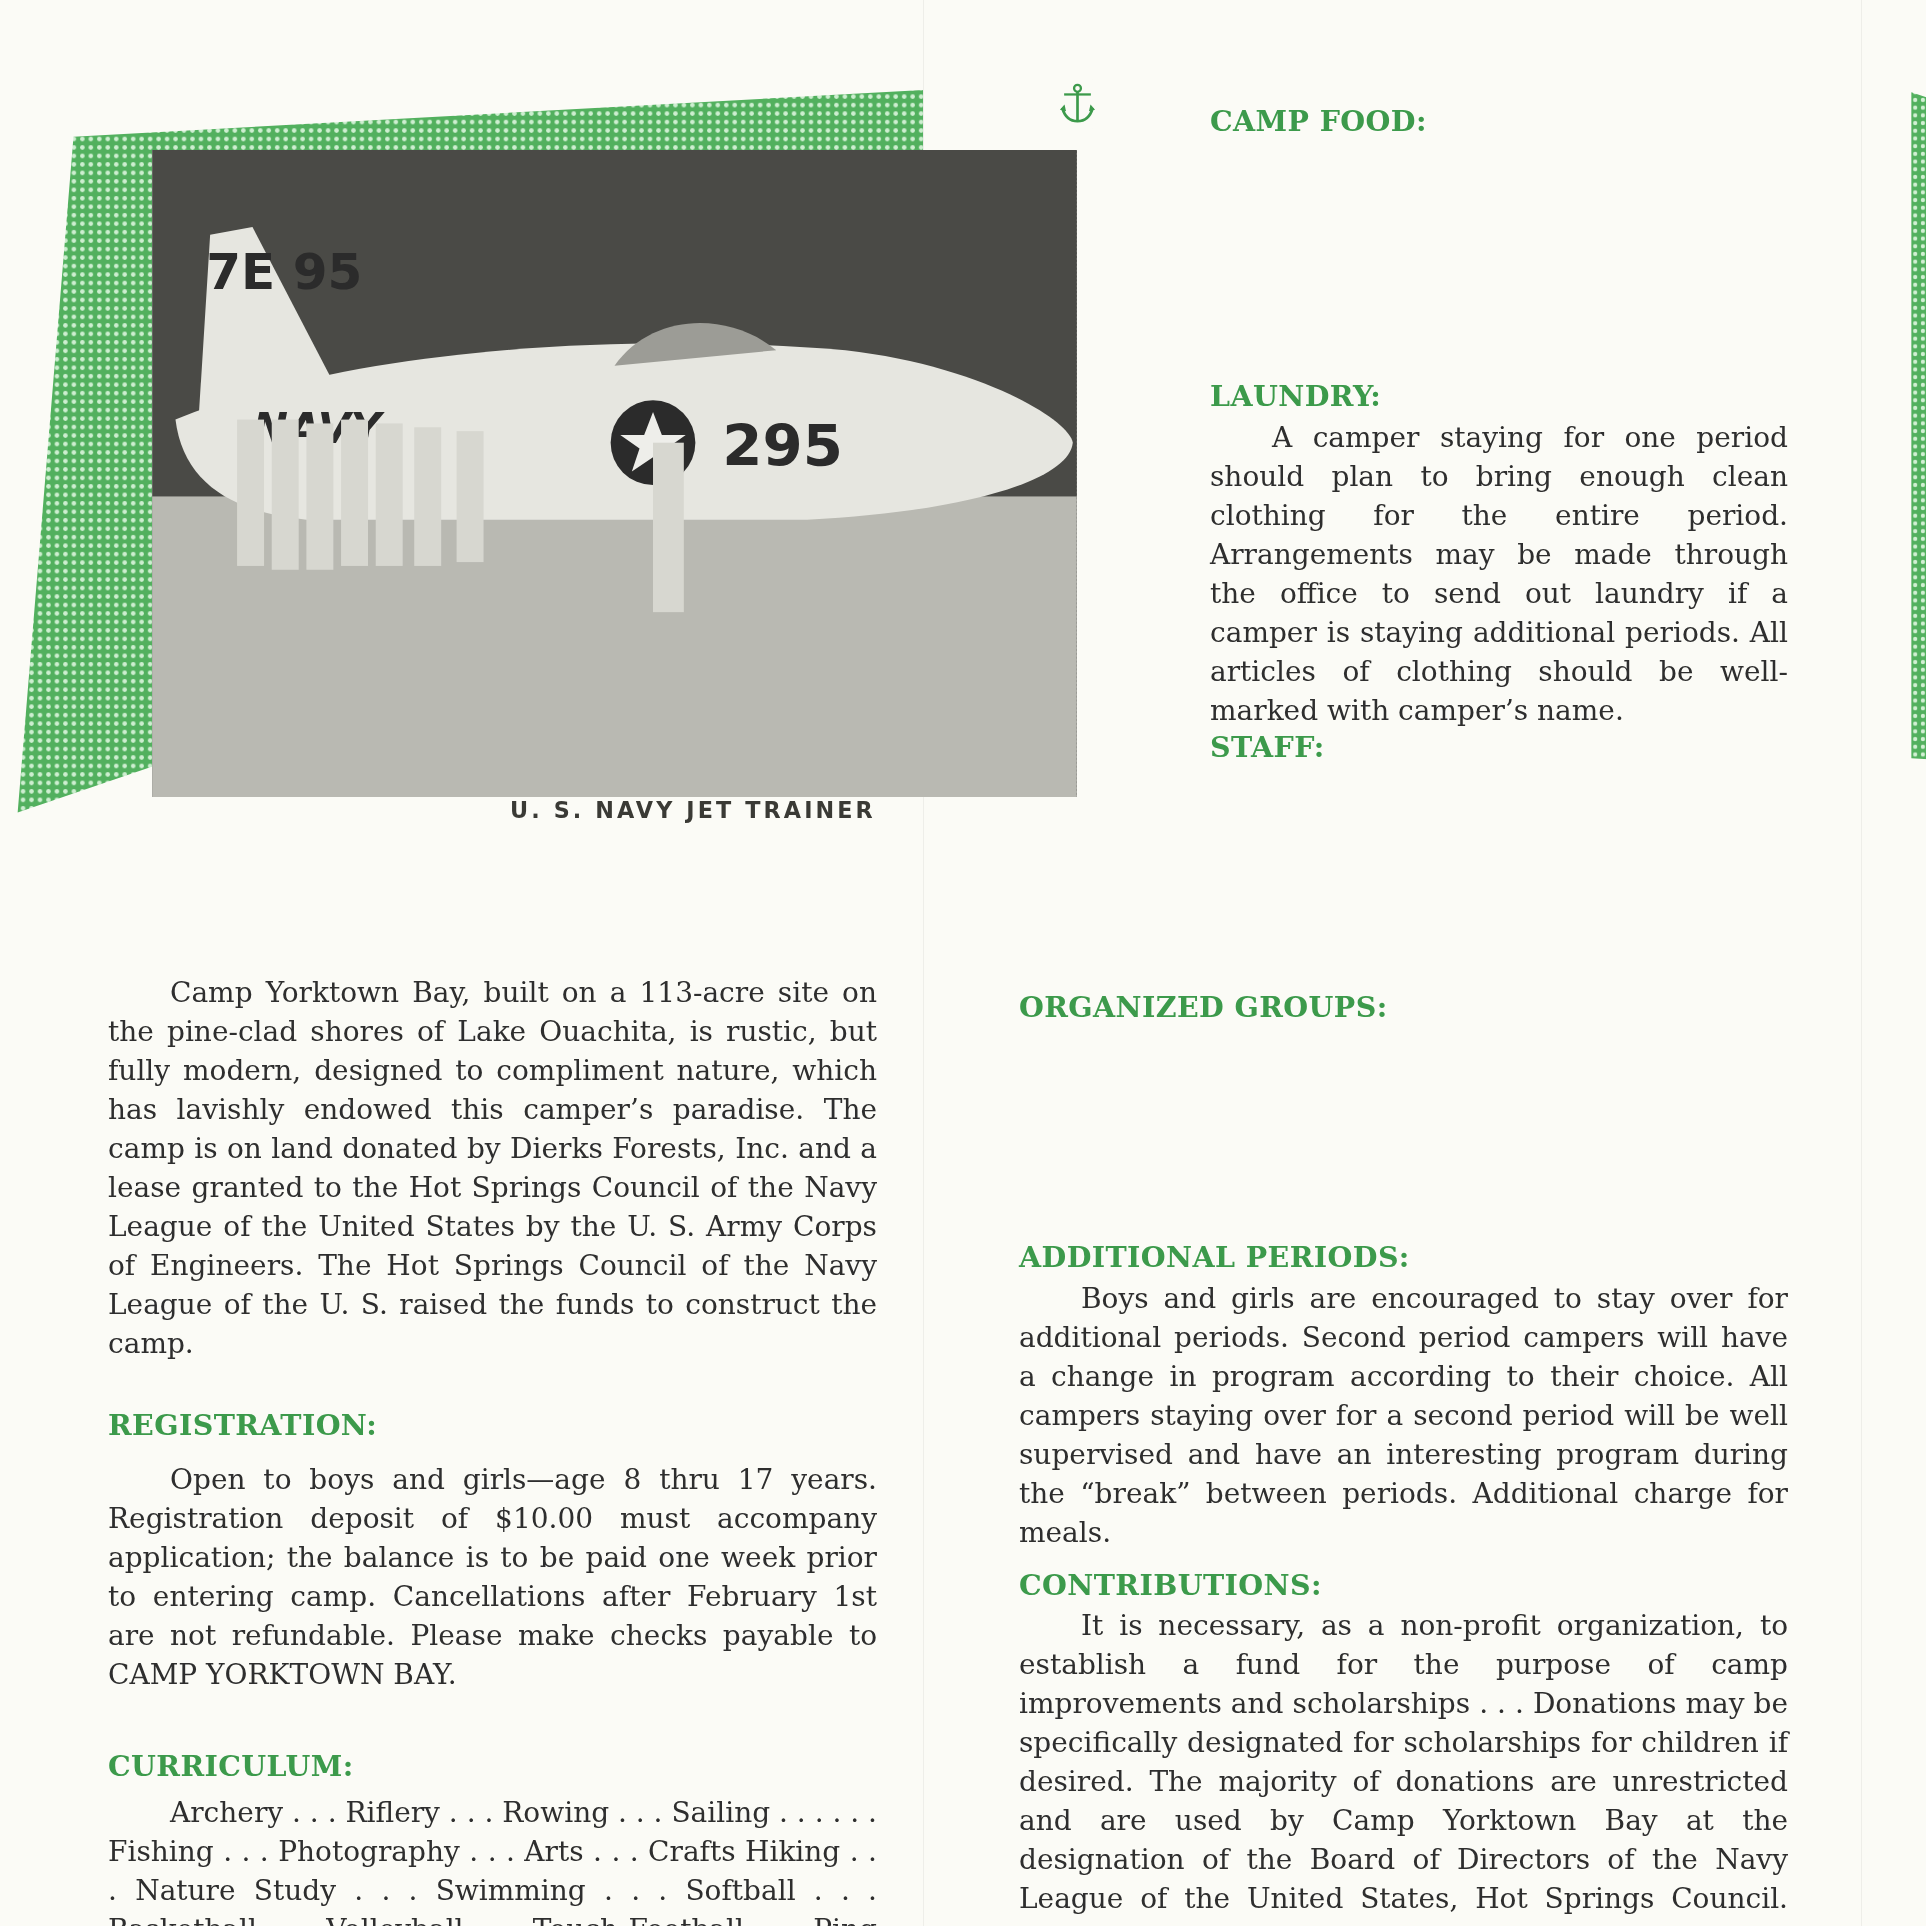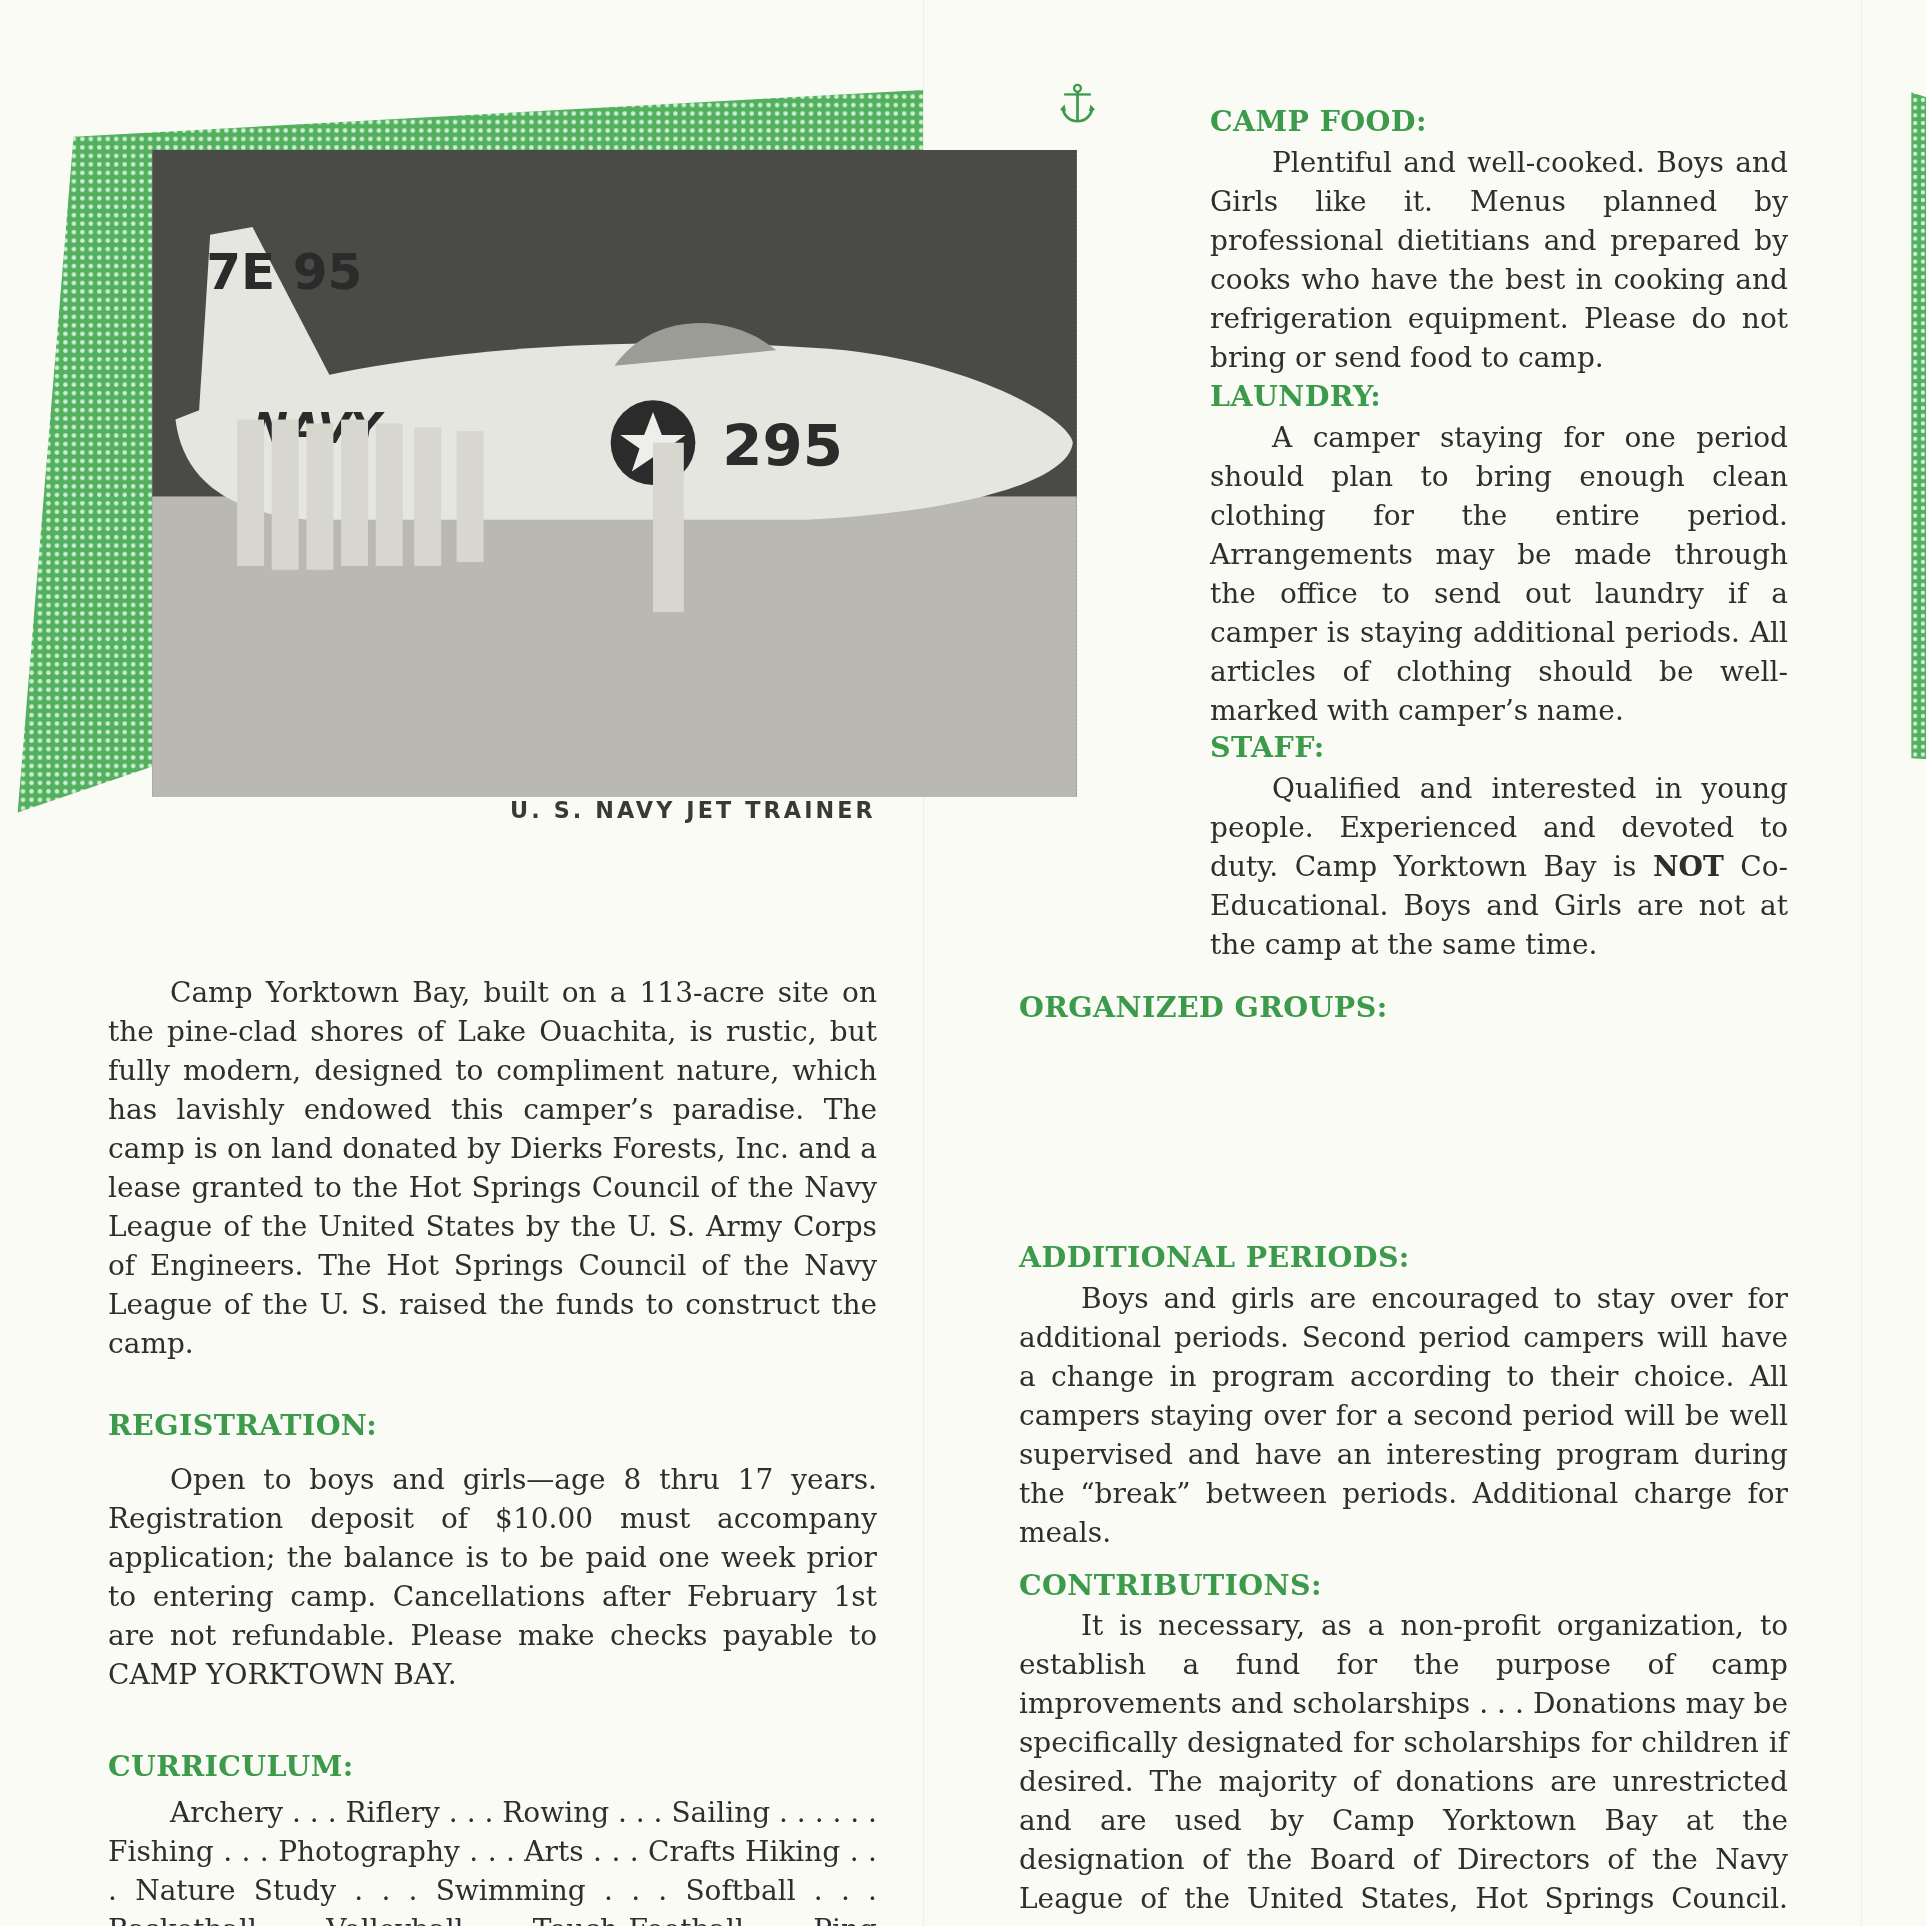--- a/index.html
+++ b/index.html
@@ -98,27 +98,25 @@
 
   <h2 class="heading" style="left:108px;top:1408px;">REGISTRATION:</h2>
   <p class="body-text" style="left:108px;top:1460px;width:769px;">Open to boys and girls—age 8 thru 17 years. Registration deposit of $10.00 must accompany application; the balance is to be paid one week prior to entering camp. Cancellations after February 1st are not refundable.  Please make checks payable to CAMP YORKTOWN BAY.</p>
 
   <h2 class="heading" style="left:108px;top:1749px;">CURRICULUM:</h2>
   <p class="body-text" style="left:108px;top:1793px;width:769px;">Archery . . . Riflery . . . Rowing . . . Sailing . . . . . . Fishing . . . Photography . . . Arts . . . Crafts Hiking . . . Nature Study . . . Swimming . . . Softball . . . Basketball . . . Volleyball . . . Touch Football . . . Ping Pong . . . Shuffleboard . . . Horseshoes . . . Badminton . . . Cook-outs . . . Camp-outs and Movies.</p>
 </section>
 
 <section class="panel" style="left:923px;top:0;width:938px;height:2147px;">
   <h2 class="heading" style="left:287px;top:104px;text-align:center;">CAMP FOOD:</h2>
-  <p class="body-text" style="left:287px;top:143px;width:578px;">Plentiful and well-cooked. Boys and Girls like it. Menus planned by professional dietitians and prepared by cooks who have the best in cooking and refrigeration equipment. Please do not bring or send food to camp.</p>
 
   <h2 class="heading" style="left:287px;top:379px;">LAUNDRY:</h2>
   <p class="body-text" style="left:287px;top:418px;width:578px;">A camper staying for one period should plan to bring enough clean clothing for the entire period. Arrangements may be made through the office to send out laundry if a camper is staying additional periods. All articles of clothing should be well-marked with camper’s name.</p>
 
   <h2 class="heading" style="left:287px;top:730px;">STAFF:</h2>
-  <p class="body-text" style="left:287px;top:769px;width:578px;"><span>Qualified and interested in young people. Experienced and devoted to duty. Camp Yorktown Bay is </span><b>NOT</b><span> Co-Educational. Boys and Girls are not at the camp at the same time.</span></p>
 
   <h2 class="heading" style="left:96px;top:990px;">ORGANIZED GROUPS:</h2>
 
   <h2 class="heading" style="left:96px;top:1240px;">ADDITIONAL PERIODS:</h2>
   <p class="body-text" style="left:96px;top:1279px;width:769px;">Boys and girls are encouraged to stay over for additional periods. Second period campers will have a change in program according to their choice. All campers staying over for a second period will be well supervised and have an interesting program during the “break” between periods. Additional charge for meals.</p>
 
   <h2 class="heading" style="left:96px;top:1568px;">CONTRIBUTIONS:</h2>
   <p class="body-text" style="left:96px;top:1606px;width:769px;">It is necessary, as a non-profit organization, to establish a fund for the purpose of camp improvements and scholarships . . . Donations may be specifically designated for scholarships for children if desired. The majority of donations are unrestricted and are used by Camp Yorktown Bay at the designation of the Board of Directors of the Navy League of the United States, Hot Springs Council. Donations should be made to the Navy League of the United States, Hot Springs Council for Camp Yorktown Bay, and are tax deductable.</p>
 </section>
 

